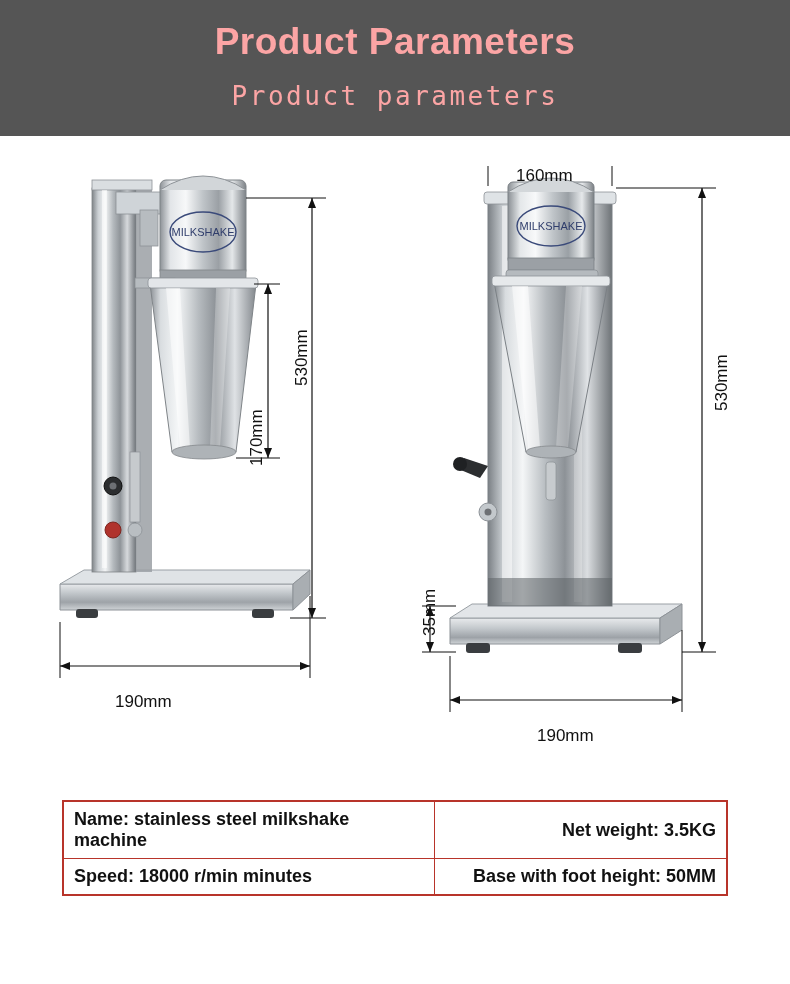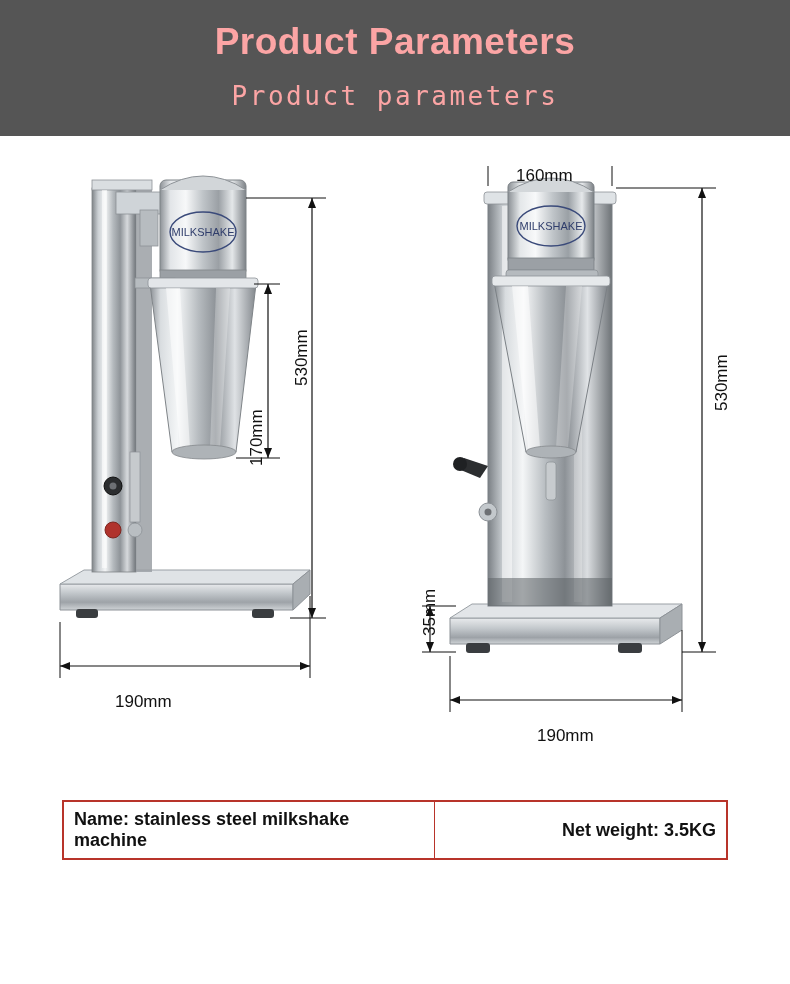--- a/index.html
+++ b/index.html
@@ -305,14 +305,18 @@
   </div>
 
 </div>
 
 <table class="spec-table">
   <tbody>
     <tr>
       <td class="spec-left">Name: stainless steel milkshake machine</td>
       <td class="spec-right">Net weight: 3.5KG</td>
     </tr>
+    <tr>
+      <td class="spec-left">Speed: 18000 r/min minutes</td>
+      <td class="spec-right">Base with foot height: 50MM</td>
+    </tr>
   </tbody>
 </table>
 
 </body></html>

